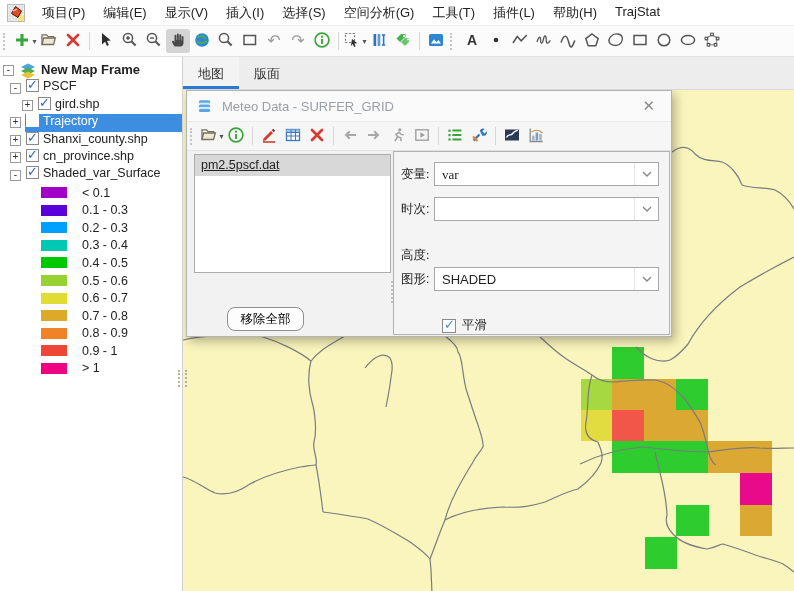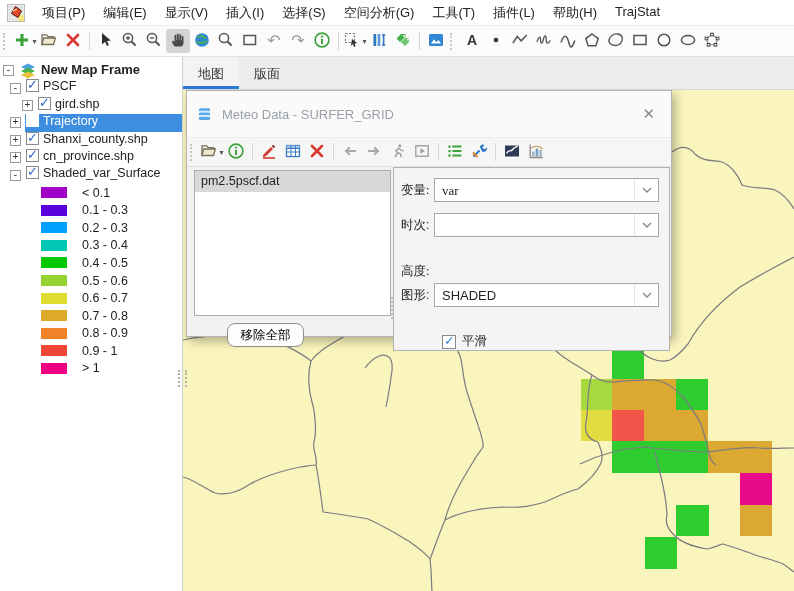--- a/index.html
+++ b/index.html
@@ -39,26 +39,26 @@
   #tabbar{height:33px;box-sizing:border-box;background:#ededed;display:flex;align-items:stretch;
           padding-left:0;border-bottom:1px solid #d8d8d8;}
   .tab{padding:8px 15px 0 15px;font-size:13px;color:#333;box-sizing:border-box;}
   .tab.active{box-shadow:inset 0 -3px 0 #2a7ad4;background:#f3f3f3;}
   #map{position:relative;flex:1;background:#faf5bc;overflow:hidden;}
   #mapsvg{position:absolute;left:0;top:0;}
   #map-grip{position:absolute;left:178px;top:370px;width:5px;height:17px;border-left:2px dotted #b0b0b0;border-right:2px dotted #b0b0b0;z-index:30;}
   
   #dialog{position:absolute;left:3px;top:0;width:486px;height:247px;box-sizing:border-box;background:#f2f2f2;
           border:1px solid #b3b3b3;box-shadow:3px 4px 10px rgba(0,0,0,.30);z-index:20;}
-  .dlg-title{height:30px;display:flex;align-items:center;padding:8px 9px;background:#fafafa;border-bottom:1px solid #ececec;}
+  .dlg-title{height:30px;display:flex;align-items:center;padding:0 9px;background:#fafafa;border-bottom:1px solid #ececec;}
   .dlg-title .ttl{color:#9aa0a8;font-size:13px;margin-left:9px;flex:1;}
   .dlg-close{color:#8a8a8a;font-size:15px;padding:1px 7px;cursor:default;}
   .dlg-toolbar{height:28px;display:flex;align-items:center;background:#f6f6f6;border-bottom:1px solid #e1e1e1;padding-left:1px;}
   .dlg-body{position:relative;height:187px;}
-  .file-list{position:absolute;left:7px;top:3px;width:197px;height:146px;background:#fff;border:1px solid #acacac;box-sizing:border-box;overflow:hidden;}
+  .file-list{position:absolute;left:7px;top:3px;width:197px;height:119px;background:#fff;border:1px solid #acacac;box-sizing:border-box;overflow:hidden;text-decoration:underline;}
   .file-item{height:21px;line-height:21px;padding-left:6px;font-size:12.5px;}
   .file-item.selected{background:#d8d8d8;}
   .remove-btn{position:absolute;left:40px;top:156px;width:77px;height:24px;background:#fdfdfd;
               border:1px solid #8f8f8f;border-radius:8px;font-size:12.5px;font-family:inherit;}
   .vgrip{position:absolute;left:204px;top:130px;width:4px;height:22px;border-left:2px dotted #bdbdbd;}
   .group{position:absolute;left:206px;top:0;width:277px;height:184px;box-sizing:border-box;border:1px solid #b2b2b2;background:#f4f4f4;}
   .frow{position:absolute;left:0;display:flex;align-items:center;width:100%;}
   .flabel{width:33px;padding-left:7px;font-size:12.5px;flex:0 0 33px;}
   .combo{display:flex;width:225px;height:24px;background:#fff;border:1px solid #a7a7a7;box-sizing:border-box;align-items:stretch;}
   .combo .val{flex:1;padding:4px 0 0 7px;font-size:13px;overflow:hidden;}

